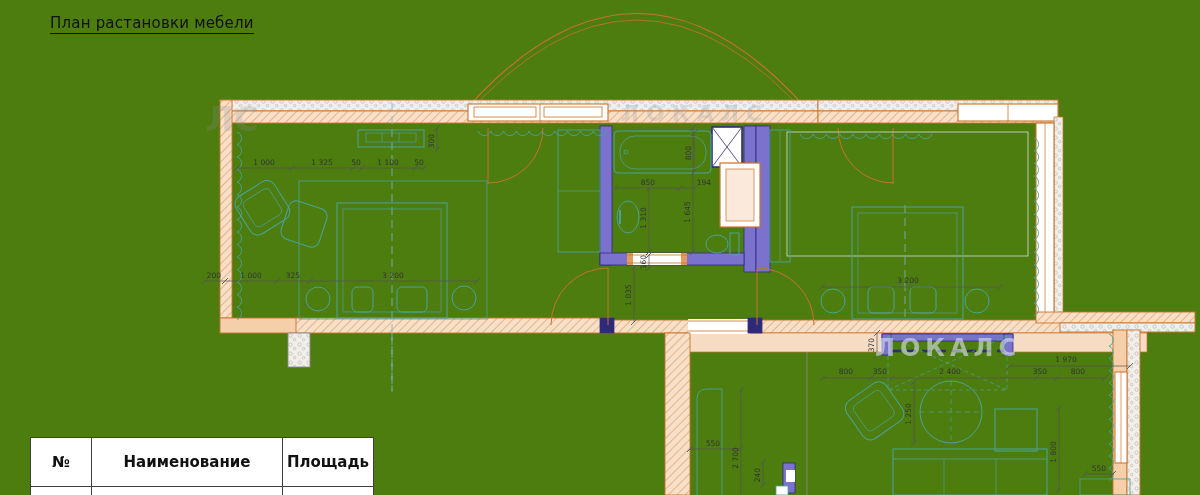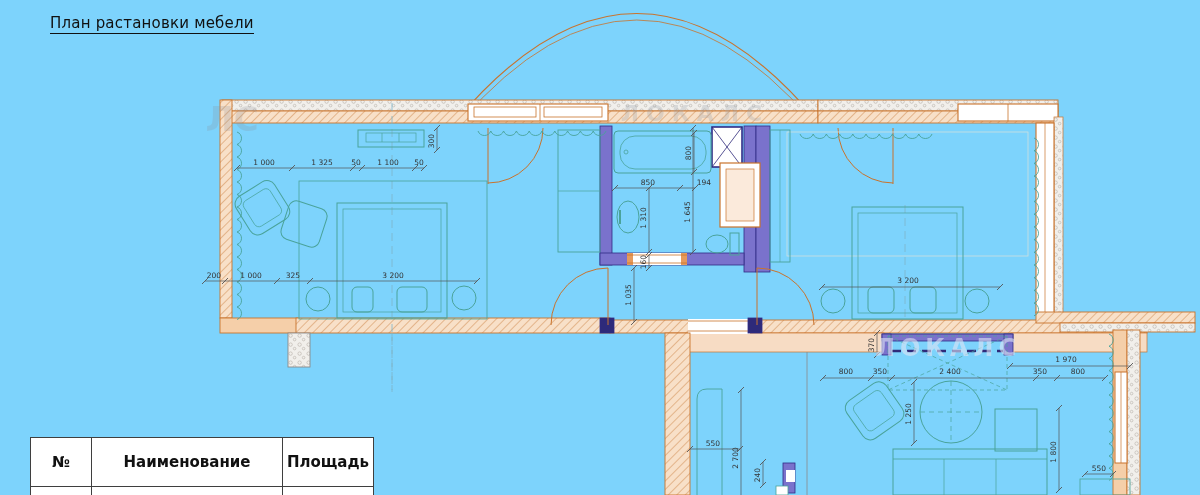--- a/index.html
+++ b/index.html
@@ -1,16 +1,16 @@
 <!DOCTYPE html>
 <html><head>
 <meta charset="utf-8">
 <style>
   html,body{margin:0;padding:0;background:#fff;}
-  .stage{position:relative;width:1200px;height:495px;overflow:hidden;background:#7dd3fc;
+  .stage{position:relative;width:1200px;height:495px;overflow:hidden;background:#4d7c0f;
          font-family:"DejaVu Sans","Liberation Sans",sans-serif;}
   .title{position:absolute;left:50px;top:14px;font-size:15px;color:#111;
          border-bottom:1.5px solid #111;padding-bottom:1px;letter-spacing:.2px;}
   svg{position:absolute;left:0;top:0;}
   .dim{font-family:"DejaVu Sans","Liberation Sans",sans-serif;font-size:7.5px;fill:#333;text-anchor:middle;}
   .wm{font-family:"DejaVu Sans","Liberation Sans",sans-serif;text-anchor:middle;font-weight:bold;}
   .wm-left{font-size:34px;fill:#8a8f98;opacity:.22;}
   .wm-top{font-size:22px;fill:#98a0aa;opacity:.28;letter-spacing:7px;}
   .wm-bottom{font-size:24px;fill:#dfe4f5;opacity:.6;letter-spacing:5px;}
   table.legend{position:absolute;left:30px;top:437px;border-collapse:collapse;background:#fff;}

